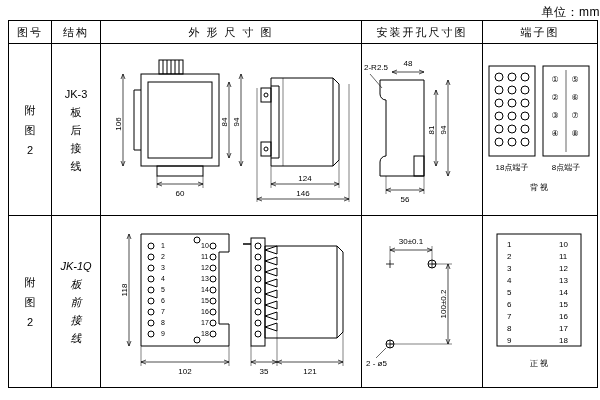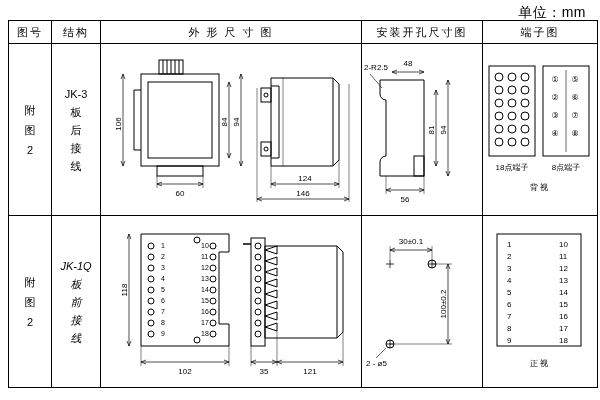--- a/index.html
+++ b/index.html
@@ -6,23 +6,23 @@
   body{
     width:600px;height:400px;
     background:#ffffff;
     font-family:"Liberation Sans", sans-serif;
     color:#000;
     position:relative;
     overflow:hidden;
   }
   .unit{
     position:absolute;
-    right:14px;
+    right:0;
     top:4px;
-    font-size:14px;
+    font-size:12px;
     letter-spacing:0.5px;
   }
   table.main{
     position:absolute;
     left:8px;
     top:20px;
     width:584px;
     height:368px;
     border-collapse:collapse;
     table-layout:fixed;

